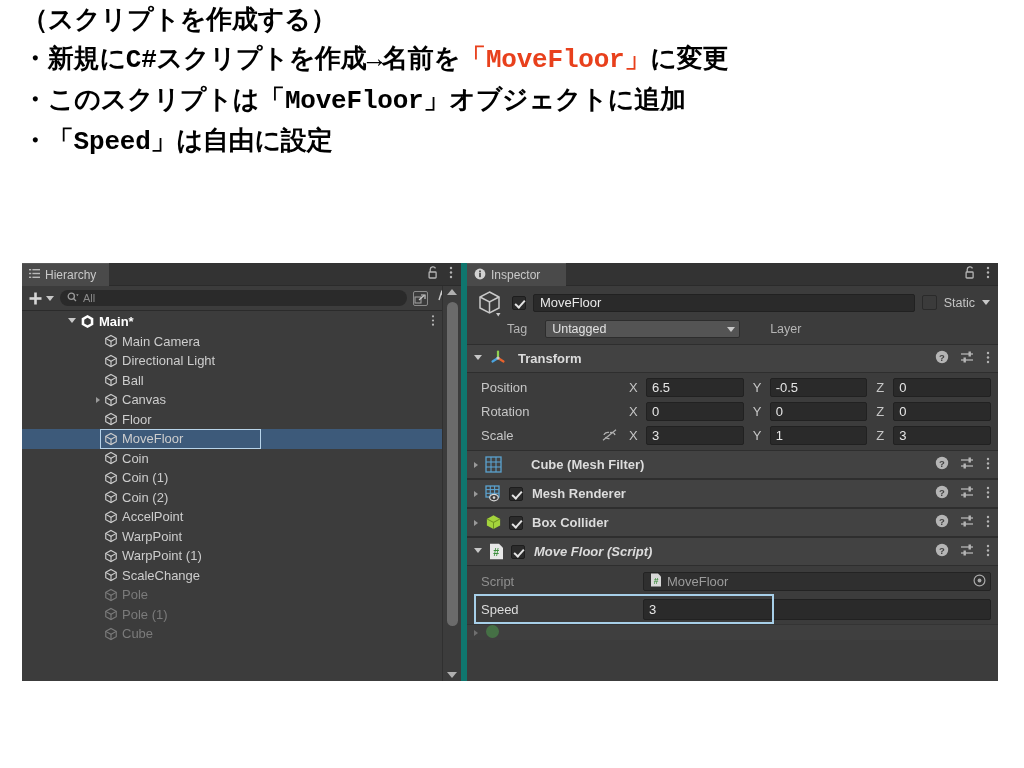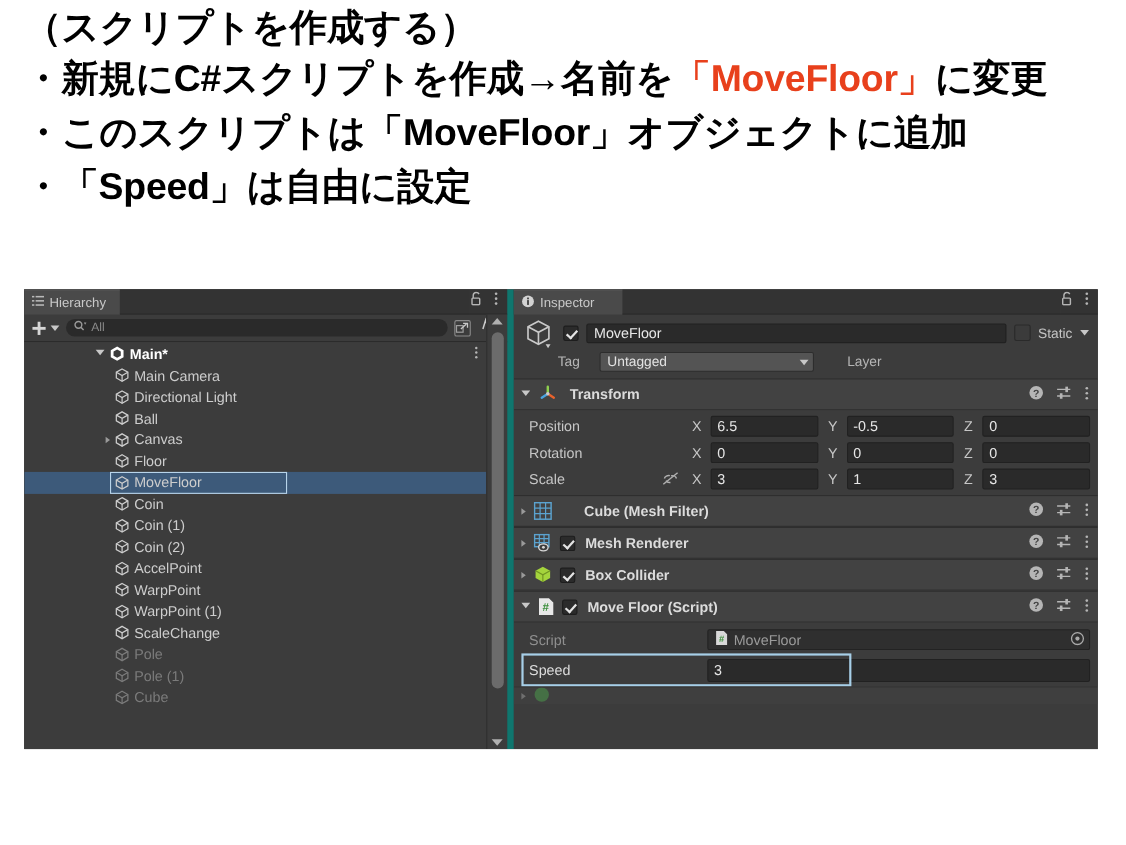--- a/index.html
+++ b/index.html
@@ -12,27 +12,28 @@
     position: relative;
   }
 
   
   .slide-text {
     position: absolute;
     left: 22px; top: 8px;
     width: 990px;
   }
   .slide-line {
-    font-size: 34px;
+    font-size: 26px;
     font-weight: bold;
     color: #000000;
     line-height: 1.0;
     margin-bottom: 15px;
     white-space: nowrap;
     letter-spacing: -0.2px;
+    font-family: Liberation Mono, monospace;
   }
   .slide-line.first { margin-bottom: 13px; }
   .accent { color: #e8401c; }
 
   
   .unity {
     position: absolute;
     left: 22px; top: 263px;
     width: 976px; height: 418px;
     background: #383838;
@@ -108,21 +109,21 @@
     padding-top: 1px;
   }
   .hrow {
     height: 19.5px;
     display: flex; align-items: center;
     font-size: 13px;
     color: #cdcdcd;
     position: relative;
     padding-right: 22px;
   }
-  .hrow.scene { color: #ffffff; font-weight: bold; margin-left: 19px; }
+  .hrow.scene { color: #ffffff; font-weight: bold; }
   .hrow.dim { color: #7b7b7b; }
   .hrow.selected { background: #3d5a7a; }
   .hrow .sel-box {
     position: absolute;
     left: 78px; right: 200px; top: 0; bottom: 0;
     border: 1px solid #b8d4ea;
   }
   .tri {
     width: 0; height: 0;
     border-left: 4.5px solid #9a9a9a;
@@ -889,21 +890,21 @@
           </div>
           <div class="comp-header">
             <span class="tri down"></span>
             <span style="display: flex; align-items: center;">
               <svg width="15" height="17" viewBox="0 0 15 17">
                 <path d="M1 0.8 h9 l4 4 v11.4 h-13 z" fill="#e8e8e8"></path>
                 <text x="7.2" y="12.5" font-size="10.5" font-family="Liberation Sans" font-weight="bold" fill="#3c8f3c" text-anchor="middle">#</text>
               </svg>
             </span>
             <span class="chk on"></span>
-            <span class="comp-title" style="margin-left: 2px;">Move Floor (Script)</span>
+            <span class="comp-title" style="margin-left: 2px; font-style: italic;">Move Floor (Script)</span>
             <span class="comp-icons">
               <span><svg width="14" height="14" viewBox="0 0 14 14">
                   <circle cx="7" cy="7" r="6.2" fill="#b5b5b5"></circle>
                   <text x="7" y="10.6" font-size="9.5" font-family="Liberation Sans" font-weight="bold" fill="#424242" text-anchor="middle">?</text>
                 </svg></span>
               <span><svg width="15" height="14" viewBox="0 0 15 14">
                   <line x1="1" y1="4" x2="13" y2="4" stroke="#b5b5b5" stroke-width="1.3"></line>
                   <line x1="1" y1="10" x2="13" y2="10" stroke="#b5b5b5" stroke-width="1.3"></line>
                   <rect x="8.5" y="1.5" width="2.4" height="5" fill="#b5b5b5"></rect>
                   <rect x="3.5" y="7.5" width="2.4" height="5" fill="#b5b5b5"></rect>

